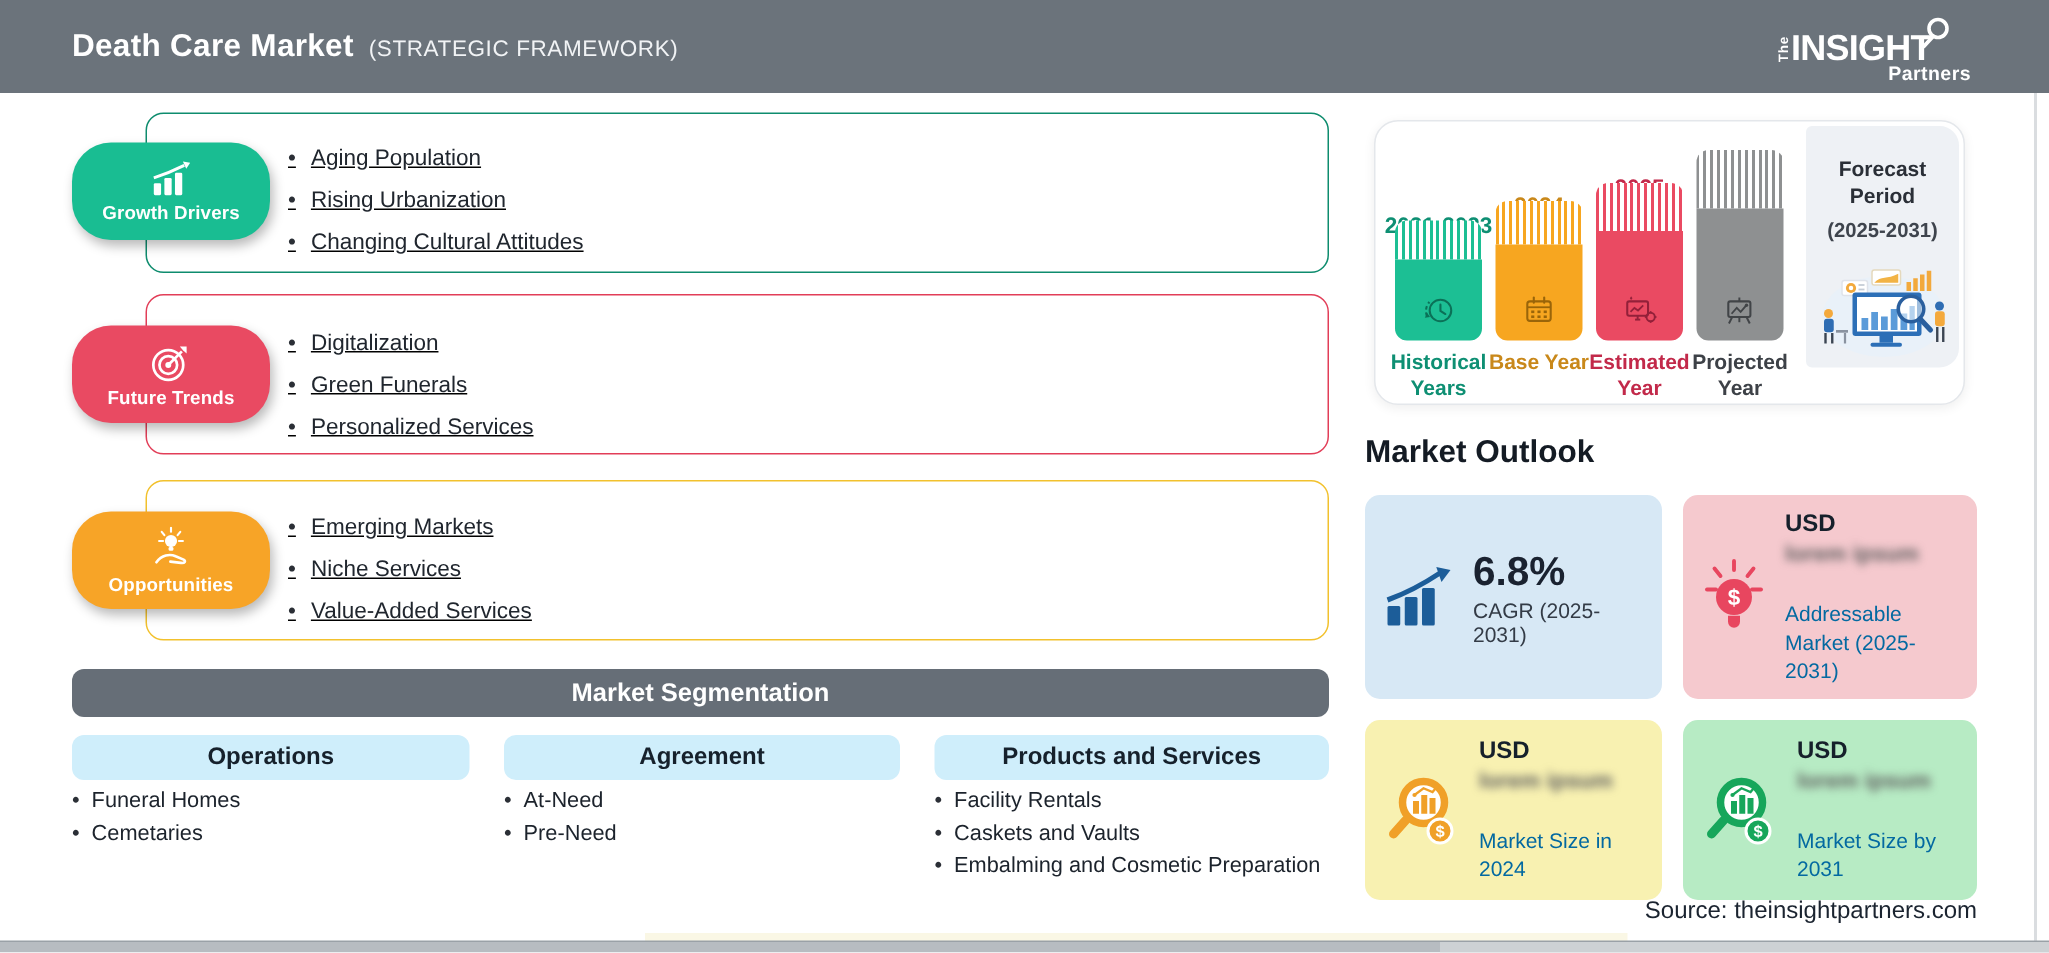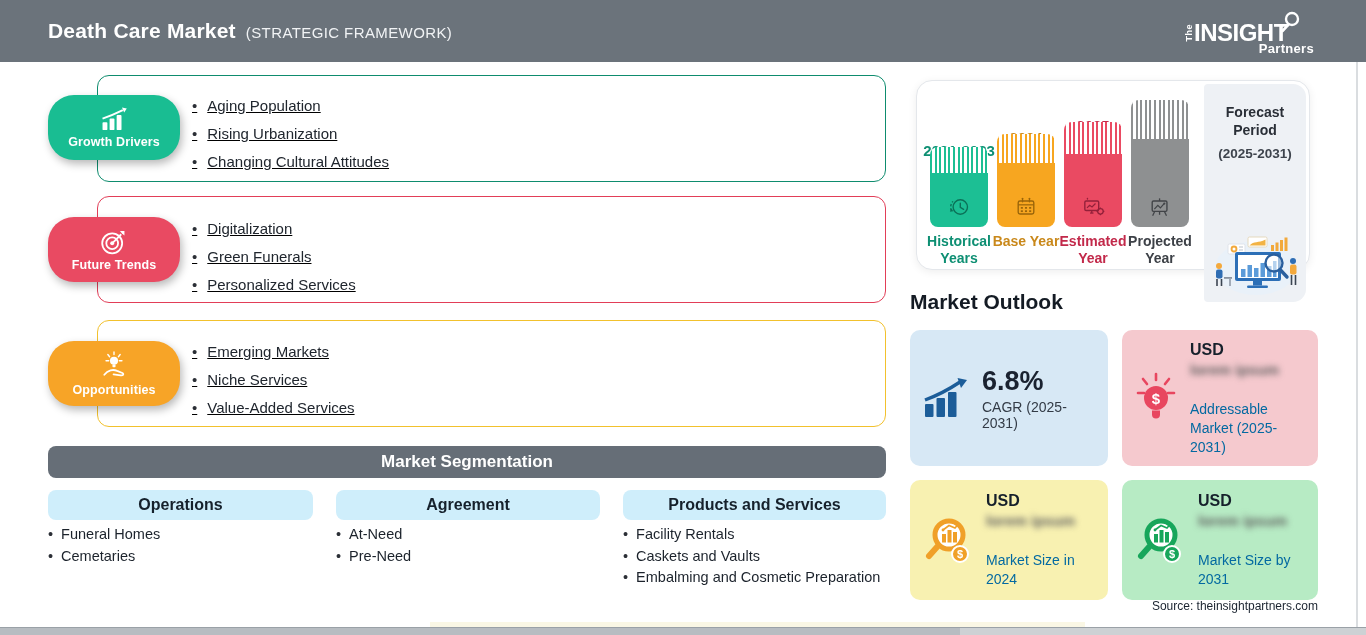--- a/index.html
+++ b/index.html
@@ -45,21 +45,21 @@
     justify-content:center;font-size:16px;font-weight:700;color:#16212c;}
   .seg-head.c1{left:48px;width:265px;} .seg-head.c2{left:336px;width:264px;} .seg-head.c3{left:623px;width:263px;}
   .seg-list{margin:0;padding:0;list-style:none;top:524px;}
   .seg-list.c1{left:48px;} .seg-list.c2{left:336px;} .seg-list.c3{left:623px;}
   .seg-list li{font-size:14.5px;color:#1c232c;line-height:21.5px;}
   .seg-list li::before{content:"•";margin-right:8px;color:#2b2f36;}
 
   
   .tl-card{left:916px;top:80px;width:392px;height:188px;background:#fff;border:1px solid #e4e7eb;
     border-radius:16px;box-shadow:0 2px 8px rgba(0,0,0,.07);}
-  .forecast{position:absolute;right:3px;top:3px;width:102px;height:218px;background:#eef1f5;
+  .forecast{position:absolute;right:3px;top:3px;width:102px;height:161px;background:#eef1f5;
     border-radius:4px 13px 13px 4px;text-align:center;}
   .forecast-title{width:86px;margin:19px auto 0;font-size:14px;font-weight:700;color:#2a2f37;line-height:18px;}
   .forecast-range{margin-top:7px;font-size:13.5px;font-weight:600;color:#3e444d;}
   .forecast-illus{position:absolute;bottom:5px;left:50%;transform:translateX(-50%);}
   .tl-bar{position:absolute;width:58px;}
   .tl-stripes{border-radius:8px 8px 0 0;}
   .tl-solid{border-radius:0 0 8px 8px;display:flex;align-items:flex-end;justify-content:center;box-sizing:border-box;padding-bottom:7px;}
   .tl-year{position:absolute;width:80px;text-align:center;font-size:15px;font-weight:800;line-height:18px;margin-top:16px;}
   .tl-label{position:absolute;top:152px;width:80px;text-align:center;font-size:14px;font-weight:700;line-height:17px;}
 
@@ -70,21 +70,21 @@
   .mo-card.pink{left:1122px;top:330px;width:196px;height:136px;background:#f5c9ce;}
   .mo-card.yellow{left:910px;top:480px;width:198px;height:120px;background:#f8f1b1;}
   .mo-card.green{left:1122px;top:480px;width:196px;height:120px;background:#b7ebc4;}
   .mo-value{font-size:27px;font-weight:800;color:#1a2230;line-height:30px;}
   .mo-sub{font-size:14px;color:#333b46;margin-top:3px;}
   .mo-currency{font-size:16px;font-weight:800;color:#16202b;line-height:20px;}
   .mo-masked{font-size:15px;font-weight:700;color:#5f5f5f;filter:blur(3px);line-height:20px;}
   .mo-label{font-size:14px;color:#0369a1;line-height:19px;margin-top:20px;}
   .mo-icon{flex:0 0 auto;}
 
-  .source{right:48px;top:599px;font-size:12px;color:#1b2430;}
+  .source{right:48px;top:599px;font-size:16px;color:#1b2430;}
 
   
   .edge-right{left:1356px;top:62px;width:1.5px;height:566px;background:#dadde0;}
   .frame-line{left:0;top:627px;width:1366px;height:1px;background:#9aa1a7;}
   .frame-strip{left:0;top:628px;width:1366px;height:7px;background:#b7bcc1;}
   .frame-strip-light{left:960px;top:628px;width:406px;height:7px;background:#cdd1d4;}
   .cream-band{left:430px;top:622px;width:655px;height:6px;background:rgba(249,246,226,.9);}
 </style>
 </head>
 <body>

